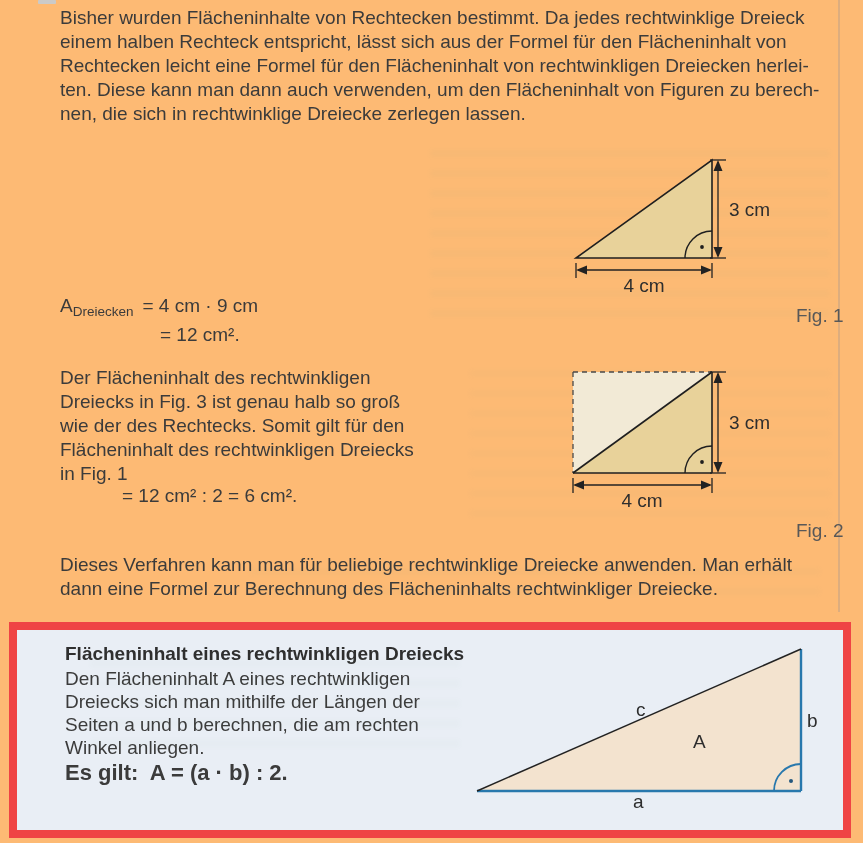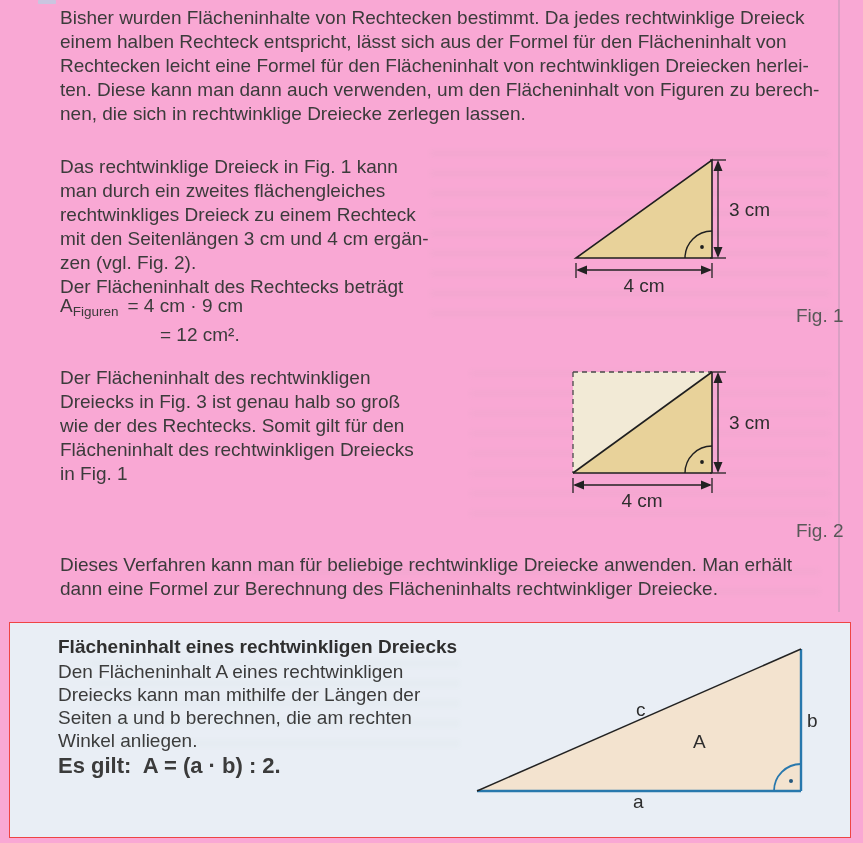--- a/index.html
+++ b/index.html
@@ -1,20 +1,20 @@
 <!DOCTYPE html>
 <html lang="de"><head>
 <meta charset="utf-8">
 <title>Flächeninhalt rechtwinkliger Dreiecke</title>
 <style>
   html,body{margin:0;padding:0;}
   .page{
     position:relative;
     width:863px;height:843px;
-    background:#f9a8d4;
+    background:#fdba74;
     font-family:"Liberation Sans","DejaVu Sans",sans-serif;
     color:#3b3b3b;
     overflow:hidden;
   }
   
   .ghost{
     position:absolute;
     background:repeating-linear-gradient(0deg, transparent 0 13px, rgba(110,160,135,.55) 13px 20px);
     filter:blur(2.5px);
     opacity:.08;
@@ -47,21 +47,21 @@
   .figcaption{
     position:absolute;
     font-size:19px;color:#585858;margin-top:8px;
   }
   .figsvg{position:absolute;}
   .figsvg text{font-family:"Liberation Sans","DejaVu Sans",sans-serif;font-size:19px;fill:#2e2e2e;}
   .rule-box{
     position:absolute;left:9px;top:622px;
     width:842px;height:216px;
     box-sizing:border-box;
-    border:1px solid #ef4444;
+    border:8px solid #ef4444;
     background:#e9eef5;
   }
   .rule-box .box-title{
     position:absolute;left:48px;top:13px;
     font-size:19px;font-weight:bold;color:#2f2f2f;
     white-space:pre;
   }
   .rule-box .box-text{
     position:absolute;left:48px;top:37px;
     font-size:19px;line-height:23px;
@@ -84,29 +84,23 @@
   <div class="ghost" style="left:250px;top:556px;width:570px;height:52px;opacity:.06;"></div>
   <div class="crease" style="left:838px;top:0;width:2px;height:612px;"></div>
   <div class="corner-mark" style="left:38px;top:0;width:18px;height:4px;"></div>
 
   <div class="txt" style="left:60px;top:6px;width:775px;">Bisher wurden Flächeninhalte von Rechtecken bestimmt. Da jedes rechtwinklige Dreieck
 einem halben Rechteck entspricht, lässt sich aus der Formel für den Flächeninhalt von
 Rechtecken leicht eine Formel für den Flächeninhalt von rechtwinkligen Dreiecken herlei-
 ten. Diese kann man dann auch verwenden, um den Flächeninhalt von Figuren zu berech-
 nen, die sich in rechtwinklige Dreiecke zerlegen lassen.</div>
 
-  <div class="txt" style="left:60px;top:155px;width:410px;">Das rechtwinklige Dreieck in Fig. 1 kann
-man durch ein zweites flächengleiches
-rechtwinkliges Dreieck zu einem Rechteck
-mit den Seitenlängen 3 cm und 4 cm ergän-
-zen (vgl. Fig. 2).
-Der Flächeninhalt des Rechtecks beträgt</div>
 
   <div class="formula formula-rechteck" style="top:294px;">
-    <div class="f-line"><span>A</span><span class="f-sub">Figuren</span><span class="f-rhs">= 4 cm · 9 cm</span></div>
+    <div class="f-line"><span>A</span><span class="f-sub">Dreiecken</span><span class="f-rhs">= 4 cm · 9 cm</span></div>
     <div class="f-line l2">= 12 cm².</div>
   </div>
 
   <svg class="figsvg" style="left:545px;top:146px;" width="300" height="152" viewBox="0 0 300 152">
     <polygon points="31,112 167,112 167,14" fill="#e8d29a" stroke="#1f1f1f" stroke-width="1.6"></polygon>
     <g>
       <path d="M 140,112 A 27 27 0 0 1 167,85" fill="none" stroke="#1f1f1f" stroke-width="1.4"></path>
       <circle cx="157" cy="101" r="1.9" fill="#1f1f1f"></circle>
     </g>
     <g stroke="#222" stroke-width="1.3">
@@ -128,20 +122,21 @@
   </svg>
   <div class="figcaption" style="left:796px;top:297px;">Fig. 1</div>
 
   <div class="txt" style="left:60px;top:366px;width:420px;">Der Flächeninhalt des rechtwinkligen
 Dreiecks in Fig. 3 ist genau halb so groß
 wie der des Rechtecks. Somit gilt für den
 Flächeninhalt des rechtwinkligen Dreiecks
 in Fig. 1</div>
 
   <div class="formula formula-dreieck" style="top:484px;">
+    <div class="f-line l2">= 12 cm² : 2 = 6 cm².</div>
   </div>
 
   <svg class="figsvg" style="left:545px;top:358px;" width="300" height="160" viewBox="0 0 300 160">
     <polygon points="28,115 28,14 167,14" fill="#f2ead6"></polygon>
     <polygon points="28,115 167,115 167,14" fill="#e8d29a"></polygon>
     <g stroke="#4a4a4a" stroke-width="1.3" stroke-dasharray="5 4">
       <line x1="28" y1="14" x2="167" y2="14"></line>
       <line x1="28" y1="14" x2="28" y2="115"></line>
     </g>
     <g stroke="#1f1f1f" stroke-width="1.6">
@@ -171,21 +166,21 @@
     <text x="97" y="149" text-anchor="middle">4 cm</text>
   </svg>
   <div class="figcaption" style="left:796px;top:512px;">Fig. 2</div>
 
   <div class="txt" style="left:60px;top:553px;width:780px;">Dieses Verfahren kann man für beliebige rechtwinklige Dreiecke anwenden. Man erhält
 dann eine Formel zur Berechnung des Flächeninhalts rechtwinkliger Dreiecke.</div>
 
   <div class="rule-box">
     <div class="box-title">Flächeninhalt eines rechtwinkligen Dreiecks</div>
     <div class="box-text">Den Flächeninhalt A eines rechtwinkligen
-Dreiecks kann man mithilfe der Längen der
+Dreiecks sich man mithilfe der Längen der
 Seiten a und b berechnen, die am rechten
 Winkel anliegen.</div>
     <div class="box-formula">Es gilt:  A = (a · b) : 2.</div>
   </div>
 
   <svg class="figsvg" style="left:458px;top:630px;" width="398" height="200" viewBox="0 0 398 200">
     <polygon points="19,161 343,161 343,19" fill="#f3e3cf"></polygon>
     <line x1="19" y1="161" x2="343" y2="161" stroke="#2878ad" stroke-width="2.4"></line>
     <line x1="343" y1="19" x2="343" y2="161" stroke="#2878ad" stroke-width="2.4"></line>
     <line x1="19" y1="161" x2="343" y2="19" stroke="#222" stroke-width="1.5"></line>

